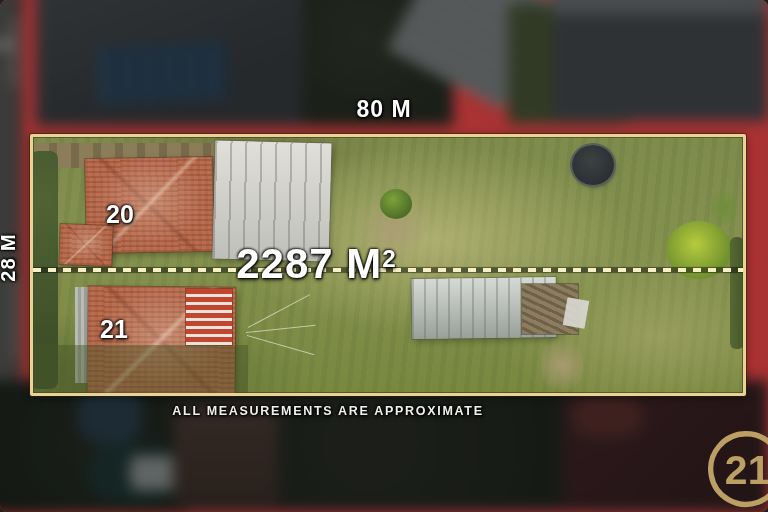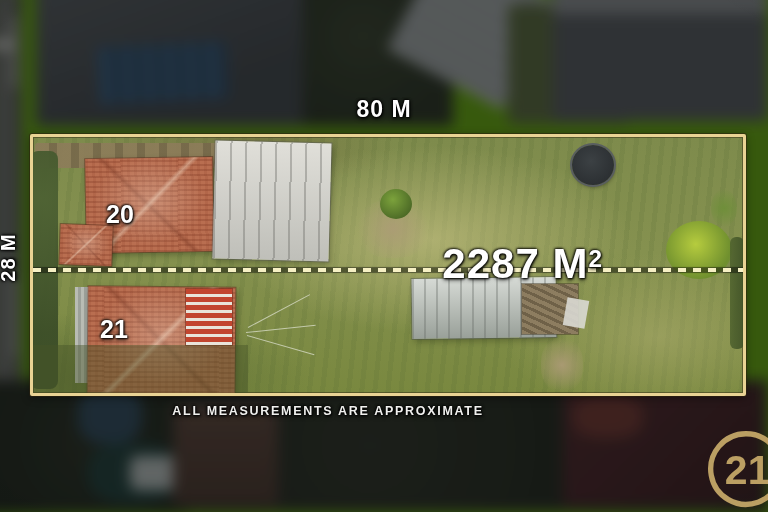--- a/index.html
+++ b/index.html
@@ -1,19 +1,20 @@
 <!DOCTYPE html>
 <html><head>
 <meta charset="utf-8">
 <style>
   html,body{margin:0;padding:0;background:#1e1f1d;}
   .stage{
     position:relative;width:768px;height:512px;overflow:hidden;
     font-family:"Liberation Sans", sans-serif;
-    background:#4d7c0f;
+    background:#ef4444;
+    border-radius:7px;
   }
   
   .bg{position:absolute;inset:-12px;filter:blur(7px) saturate(.85) brightness(.78);}
   .bg div{position:absolute;}
   .road-left{left:0;top:0;width:34px;height:420px;background:linear-gradient(90deg,#5c5e5b,#6e706c 60%,#4c4e4a);}
   .kerb1{left:24px;top:30px;width:4px;height:70px;background:#cfcfc8;opacity:.8;}
   .kerb2{left:24px;top:290px;width:4px;height:80px;background:#c6c6bf;opacity:.7;}
   .roadmark{left:2px;top:52px;width:26px;height:9px;background:#d8d8d2;opacity:.8;}
   .roof-topleft{left:48px;top:-12px;width:290px;height:150px;background:linear-gradient(160deg,#565b61,#41464c 70%);}
   .solar{left:110px;top:56px;width:130px;height:58px;transform:rotate(-3deg);
@@ -111,21 +112,21 @@
   .cl3{left:214px;top:198px;transform:rotate(16deg);}
   .dash-line{left:0;top:131px;width:710px;height:4px;
     background:repeating-linear-gradient(90deg,#f6f0c4 0 8px, rgba(25,28,15,.55) 8px 15px);
     box-shadow:0 1px 1px rgba(0,0,0,.45), 0 -1px 1px rgba(0,0,0,.45);}
   
   .txt{position:absolute;color:#fff;font-weight:700;
     text-shadow:0 0 3px rgba(0,0,0,.9),0 2px 4px rgba(0,0,0,.65),1px 1px 2px rgba(0,0,0,.8),-1px -1px 2px rgba(0,0,0,.55);}
   .width-label{left:0;top:96px;width:768px;text-align:center;font-size:23px;letter-spacing:1px;}
   .depth-label{left:-24px;top:246px;width:64px;text-align:center;font-size:20px;letter-spacing:1px;
     transform:rotate(-90deg);}
-  .area-label{left:30px;top:243px;width:572px;text-align:right;font-size:42px;line-height:1;letter-spacing:1px;}
+  .area-label{left:30px;top:243px;width:572px;text-align:center;font-size:42px;line-height:1;letter-spacing:1px;}
   .area-label .sup{font-size:.58em;position:relative;top:-.45em;letter-spacing:0;}
   .house-num{font-size:25px;width:46px;text-align:center;}
   .num19{left:97px;top:200px;}
   .num21{left:91px;top:315px;}
   .disclaimer{left:0;top:404px;width:656px;text-align:center;font-size:12.5px;letter-spacing:1.7px;color:#f0f0ee;}
   .c21-logo{position:absolute;left:705px;top:428px;width:82px;height:82px;}
 </style>
 </head>
 <body>
 

